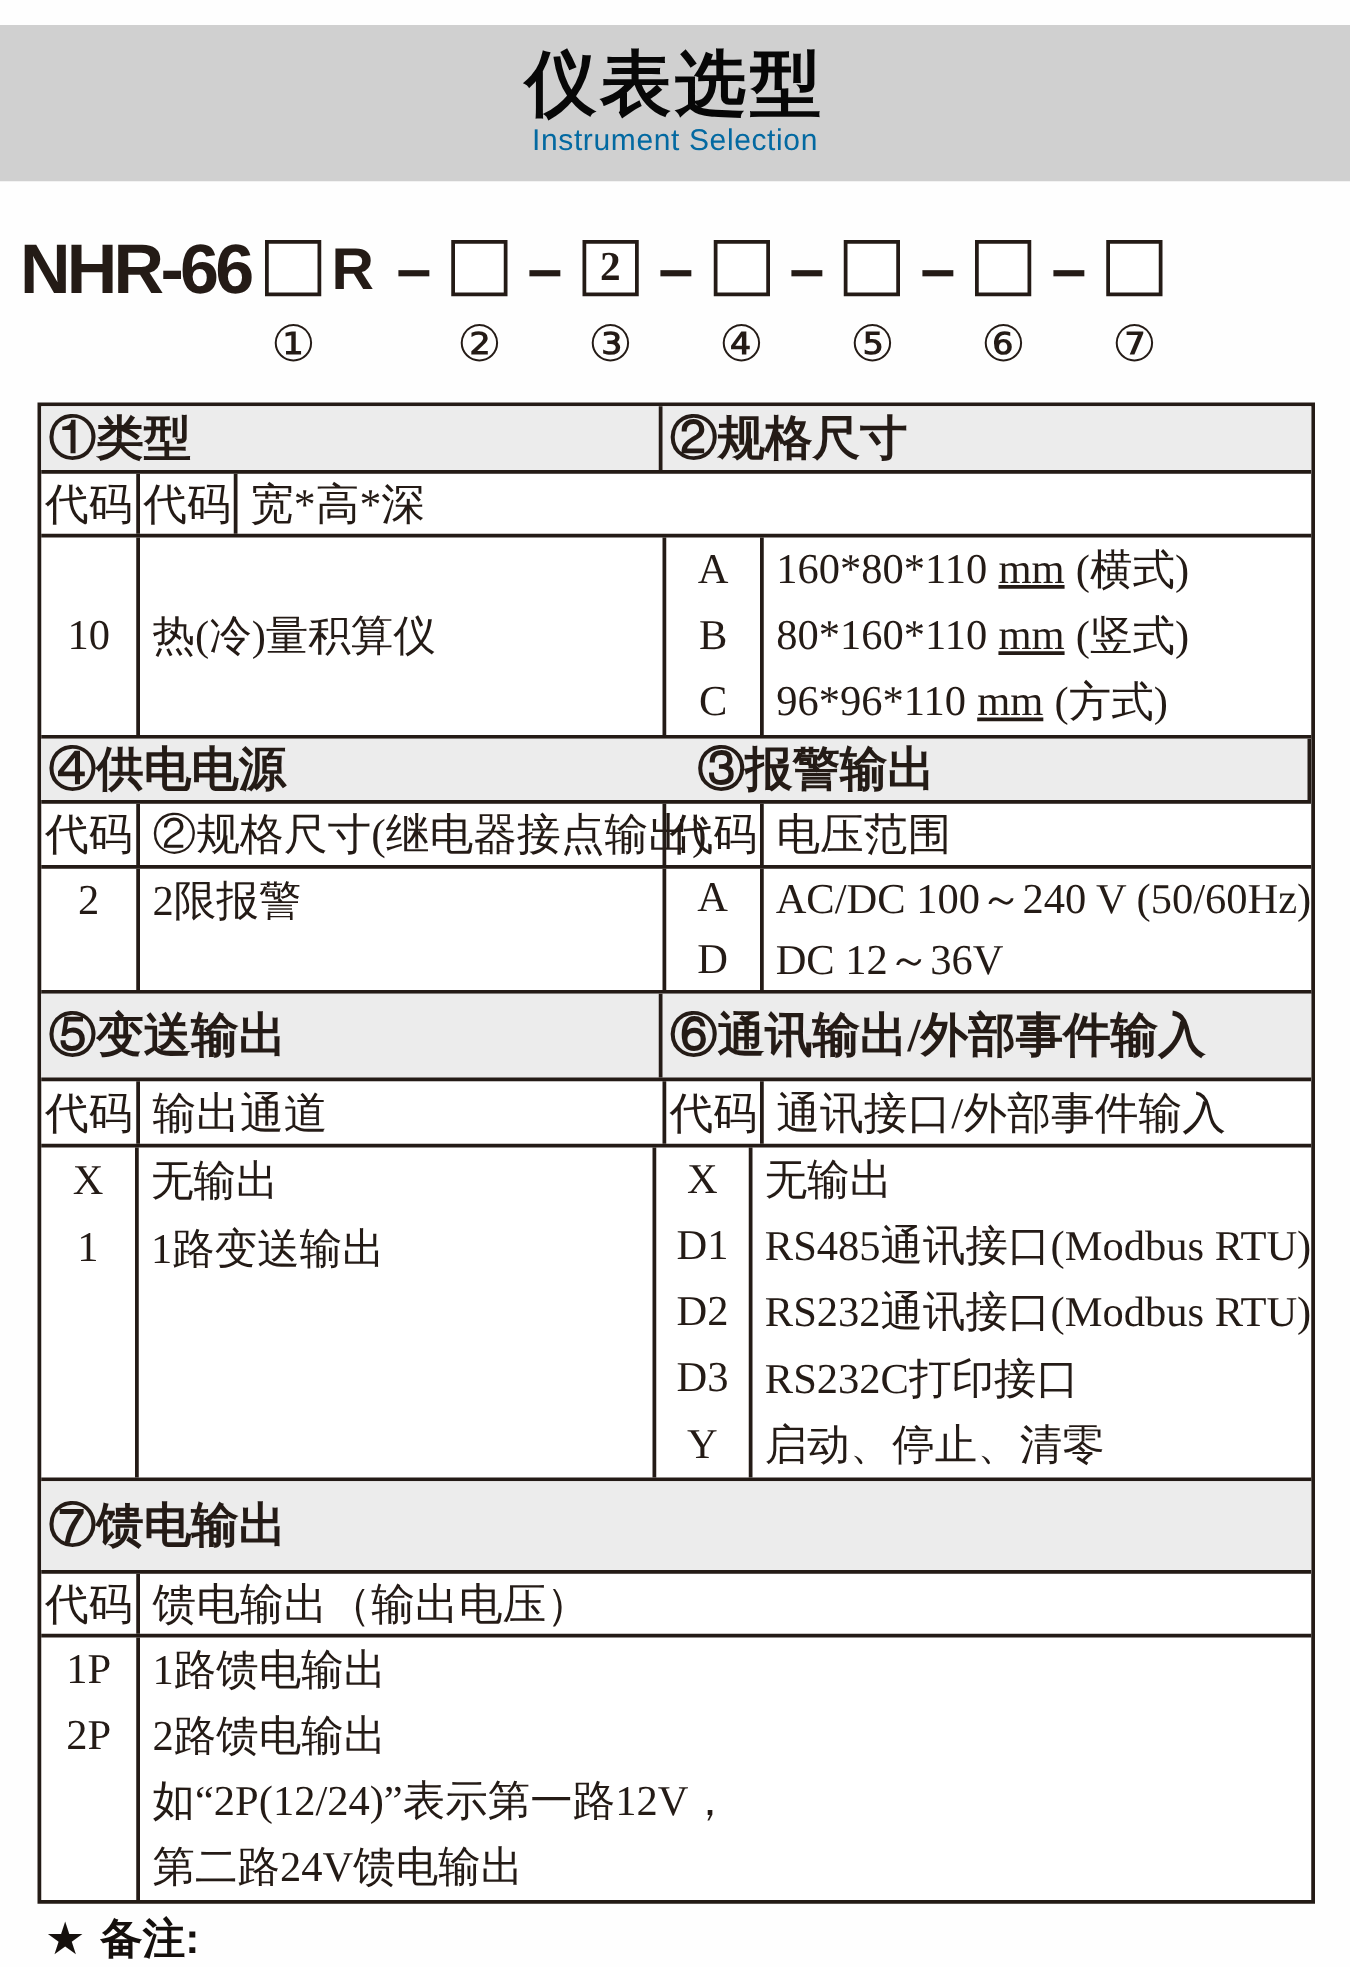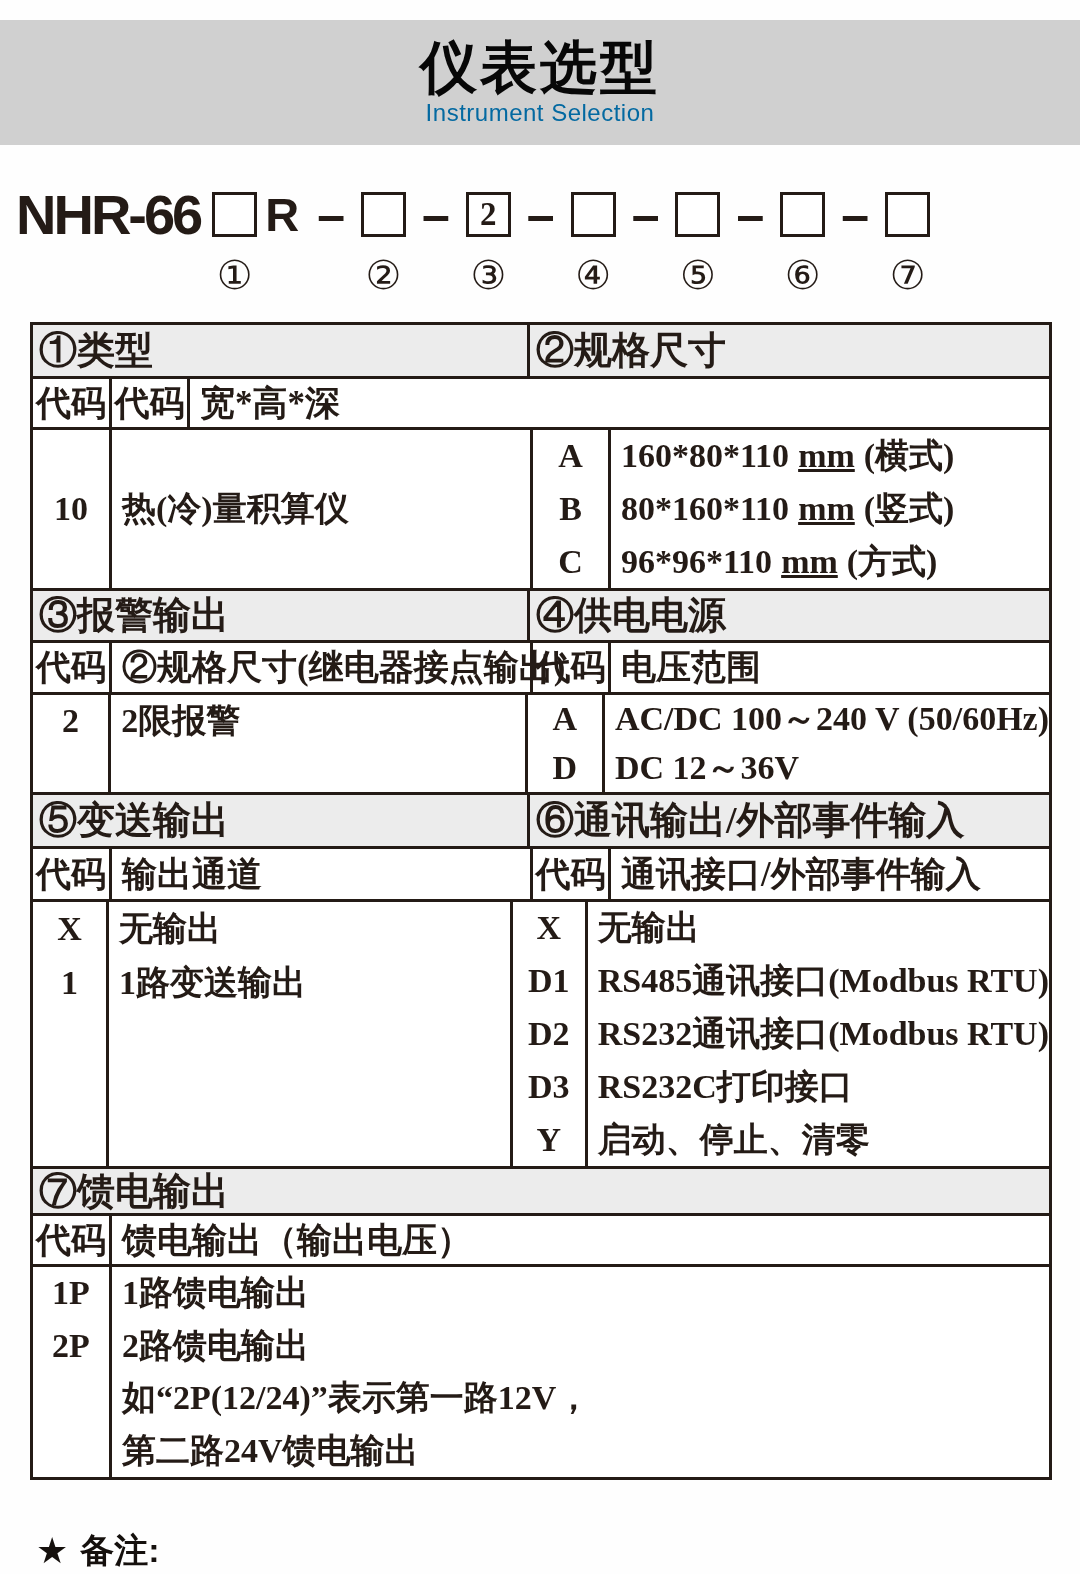--- a/index.html
+++ b/index.html
@@ -73,21 +73,21 @@
   .sec-right{flex:1;font-family:Liberation Serif, serif;}
   .sec-full{flex:1;}
   .c-code{width:79px;box-sizing:border-box;border-right:3px solid #241b16;
     display:flex;flex-direction:column;}
   .c-desc{width:421px;box-sizing:border-box;border-right:3px solid #241b16;
     display:flex;flex-direction:column;}
   .c-code2{width:78px;box-sizing:border-box;border-right:3px solid #241b16;
     display:flex;flex-direction:column;}
   .c-desc2{flex:1;display:flex;flex-direction:column;}
   .c-descfull{flex:1;display:flex;flex-direction:column;}
-  .line{display:flex;align-items:center;font-weight:700;font-size:34px;white-space:nowrap;}
+  .line{display:flex;align-items:center;font-weight:400;font-size:34px;white-space:nowrap;}
   .line.grow{flex:1;}
   .code-line{justify-content:center;}
   .desc-line{padding-left:10px;}
   .hdr .line{font-size:35px;}
   .unit{text-decoration:underline;margin:0 9px;}
   .dimnote{margin-left:0;}
   
   .h51{height:51px;}
   .h54{height:54px;}
   .h52{height:52.5px;}
@@ -193,22 +193,22 @@
           </div>
         <div class="line grow desc-line">
             <span>96*96*110</span>
             <span class="unit">mm</span>
             <span class="dimnote">(方式)</span>
           </div>
       </div>
     </div>
 
     <div class="t-row sec-row" style="height:52px">
+      <div class="sec-cell sec-right">④供电电源</div>
       <div class="sec-cell sec-left">③报警输出</div>
-      <div class="sec-cell sec-right">④供电电源</div>
     </div>
 
     <div class="t-row hdr" style="height:52px">
       <div class="c-code">
           <div class="line grow code-line">代码</div>
         </div>
       <div class="c-desc">
           <div class="line grow desc-line">②规格尺寸(继电器接点输出)</div>
         </div>
       <div class="c-code2">
@@ -229,21 +229,21 @@
       <div class="c-code2">
         <div class="line grow code-line">A</div>
         <div class="line grow code-line">D</div>
       </div>
       <div class="c-desc2">
         <div class="line grow desc-line">AC/DC 100～240 V (50/60Hz)</div>
         <div class="line grow desc-line">DC 12～36V</div>
       </div>
     </div>
 
-    <div class="t-row sec-row" style="height:54px">
+    <div class="t-row sec-row" style="height:70px">
       <div class="sec-cell sec-left">⑤变送输出</div>
       <div class="sec-cell sec-right">⑥通讯输出/外部事件输入</div>
     </div>
 
     <div class="t-row hdr" style="height:53px">
       <div class="c-code">
           <div class="line grow code-line">代码</div>
         </div>
       <div class="c-desc">
           <div class="line grow desc-line">输出通道</div>
@@ -274,21 +274,21 @@
       </div>
       <div class="c-desc2">
         <div class="line grow desc-line">无输出</div>
         <div class="line grow desc-line">RS485通讯接口(Modbus RTU)</div>
         <div class="line grow desc-line">RS232通讯接口(Modbus RTU)</div>
         <div class="line grow desc-line">RS232C打印接口</div>
         <div class="line grow desc-line">启动、停止、清零</div>
       </div>
     </div>
 
-    <div class="t-row sec-row" style="height:47px">
+    <div class="t-row sec-row" style="height:74px">
       <div class="sec-cell sec-full">⑦馈电输出</div>
     </div>
 
     <div class="t-row hdr" style="height:51px">
       <div class="c-code">
           <div class="line grow code-line">代码</div>
         </div>
       <div class="c-descfull">
           <div class="line grow desc-line">馈电输出（输出电压）</div>
         </div>

